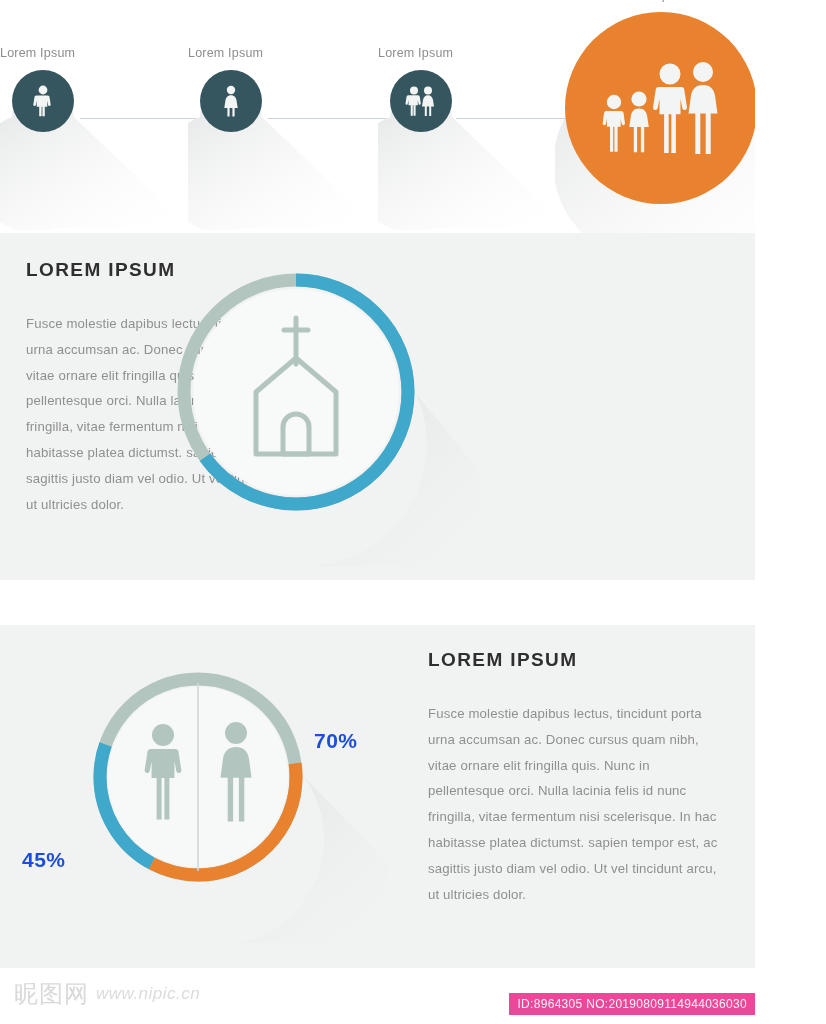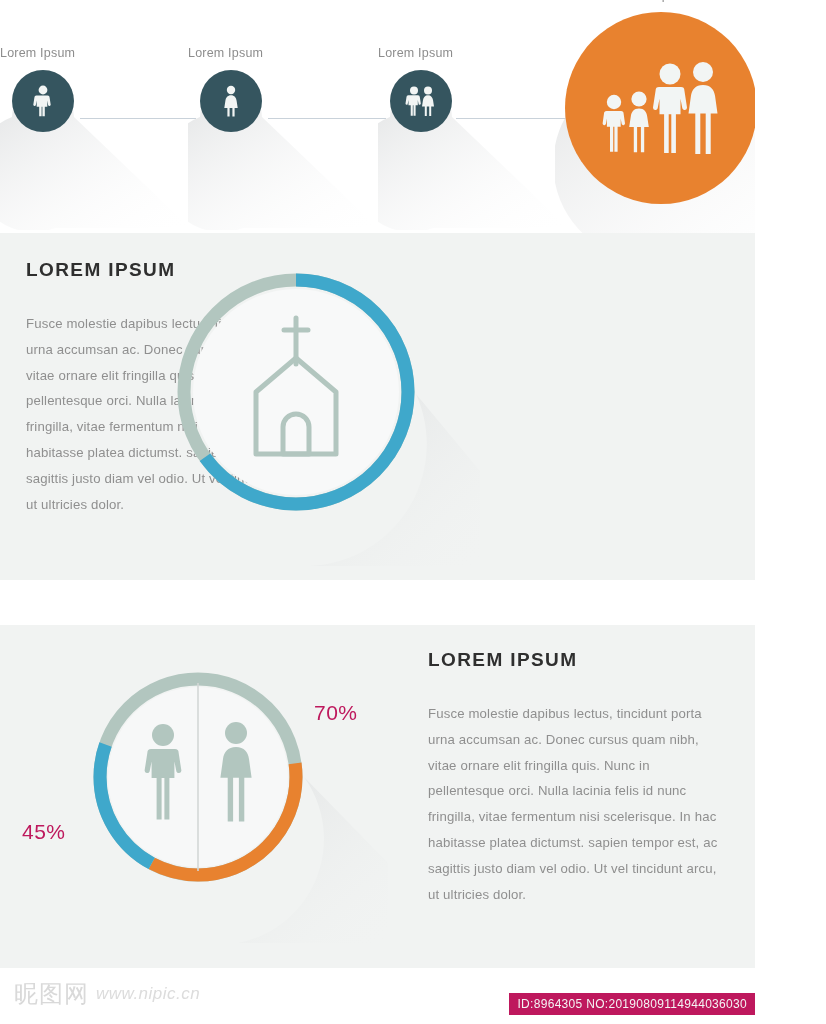--- a/index.html
+++ b/index.html
@@ -30,35 +30,36 @@
   .panel{position:absolute;background:#f1f3f2;}
   .panel .ptitle{
     position:absolute;font-size:19px;font-weight:bold;color:#2f2f2f;
     letter-spacing:1.4px;
   }
   .panel .pbody{
     position:absolute;font-size:13.2px;line-height:25.8px;color:#8f8f8f;
     letter-spacing:.15px;
   }
   .pct{
-    position:absolute;font-size:21px;font-weight:normal;color:#be185d;
+    position:absolute;font-size:21px;font-weight:bold;color:#1d4ed8;
     letter-spacing:.5px;
+    margin-top:28px;
   }
   .donutwrap{position:absolute;}
 
   
   .wm{position:absolute;left:14px;top:978px;display:flex;align-items:center;gap:7px;}
   .wm-cjk{
     font-size:24px;color:#d9d9d9;letter-spacing:1px;
     font-family:Liberation Mono, monospace;
   }
   .wm-url{font-size:17px;color:#dcdcdc;font-style:italic;letter-spacing:.5px;}
   .wm-id{
     position:absolute;right:0px;top:993px;
-    background:#be185d;color:#f4f4f4;
+    background:#ec4899;color:#f4f4f4;
     font-size:12px;padding:4px 8px;letter-spacing:.3px;white-space:nowrap;
   }
 </style>
 </head>
 <body>
 
 <div class="stage">
 
   <div class="timeline">
 

